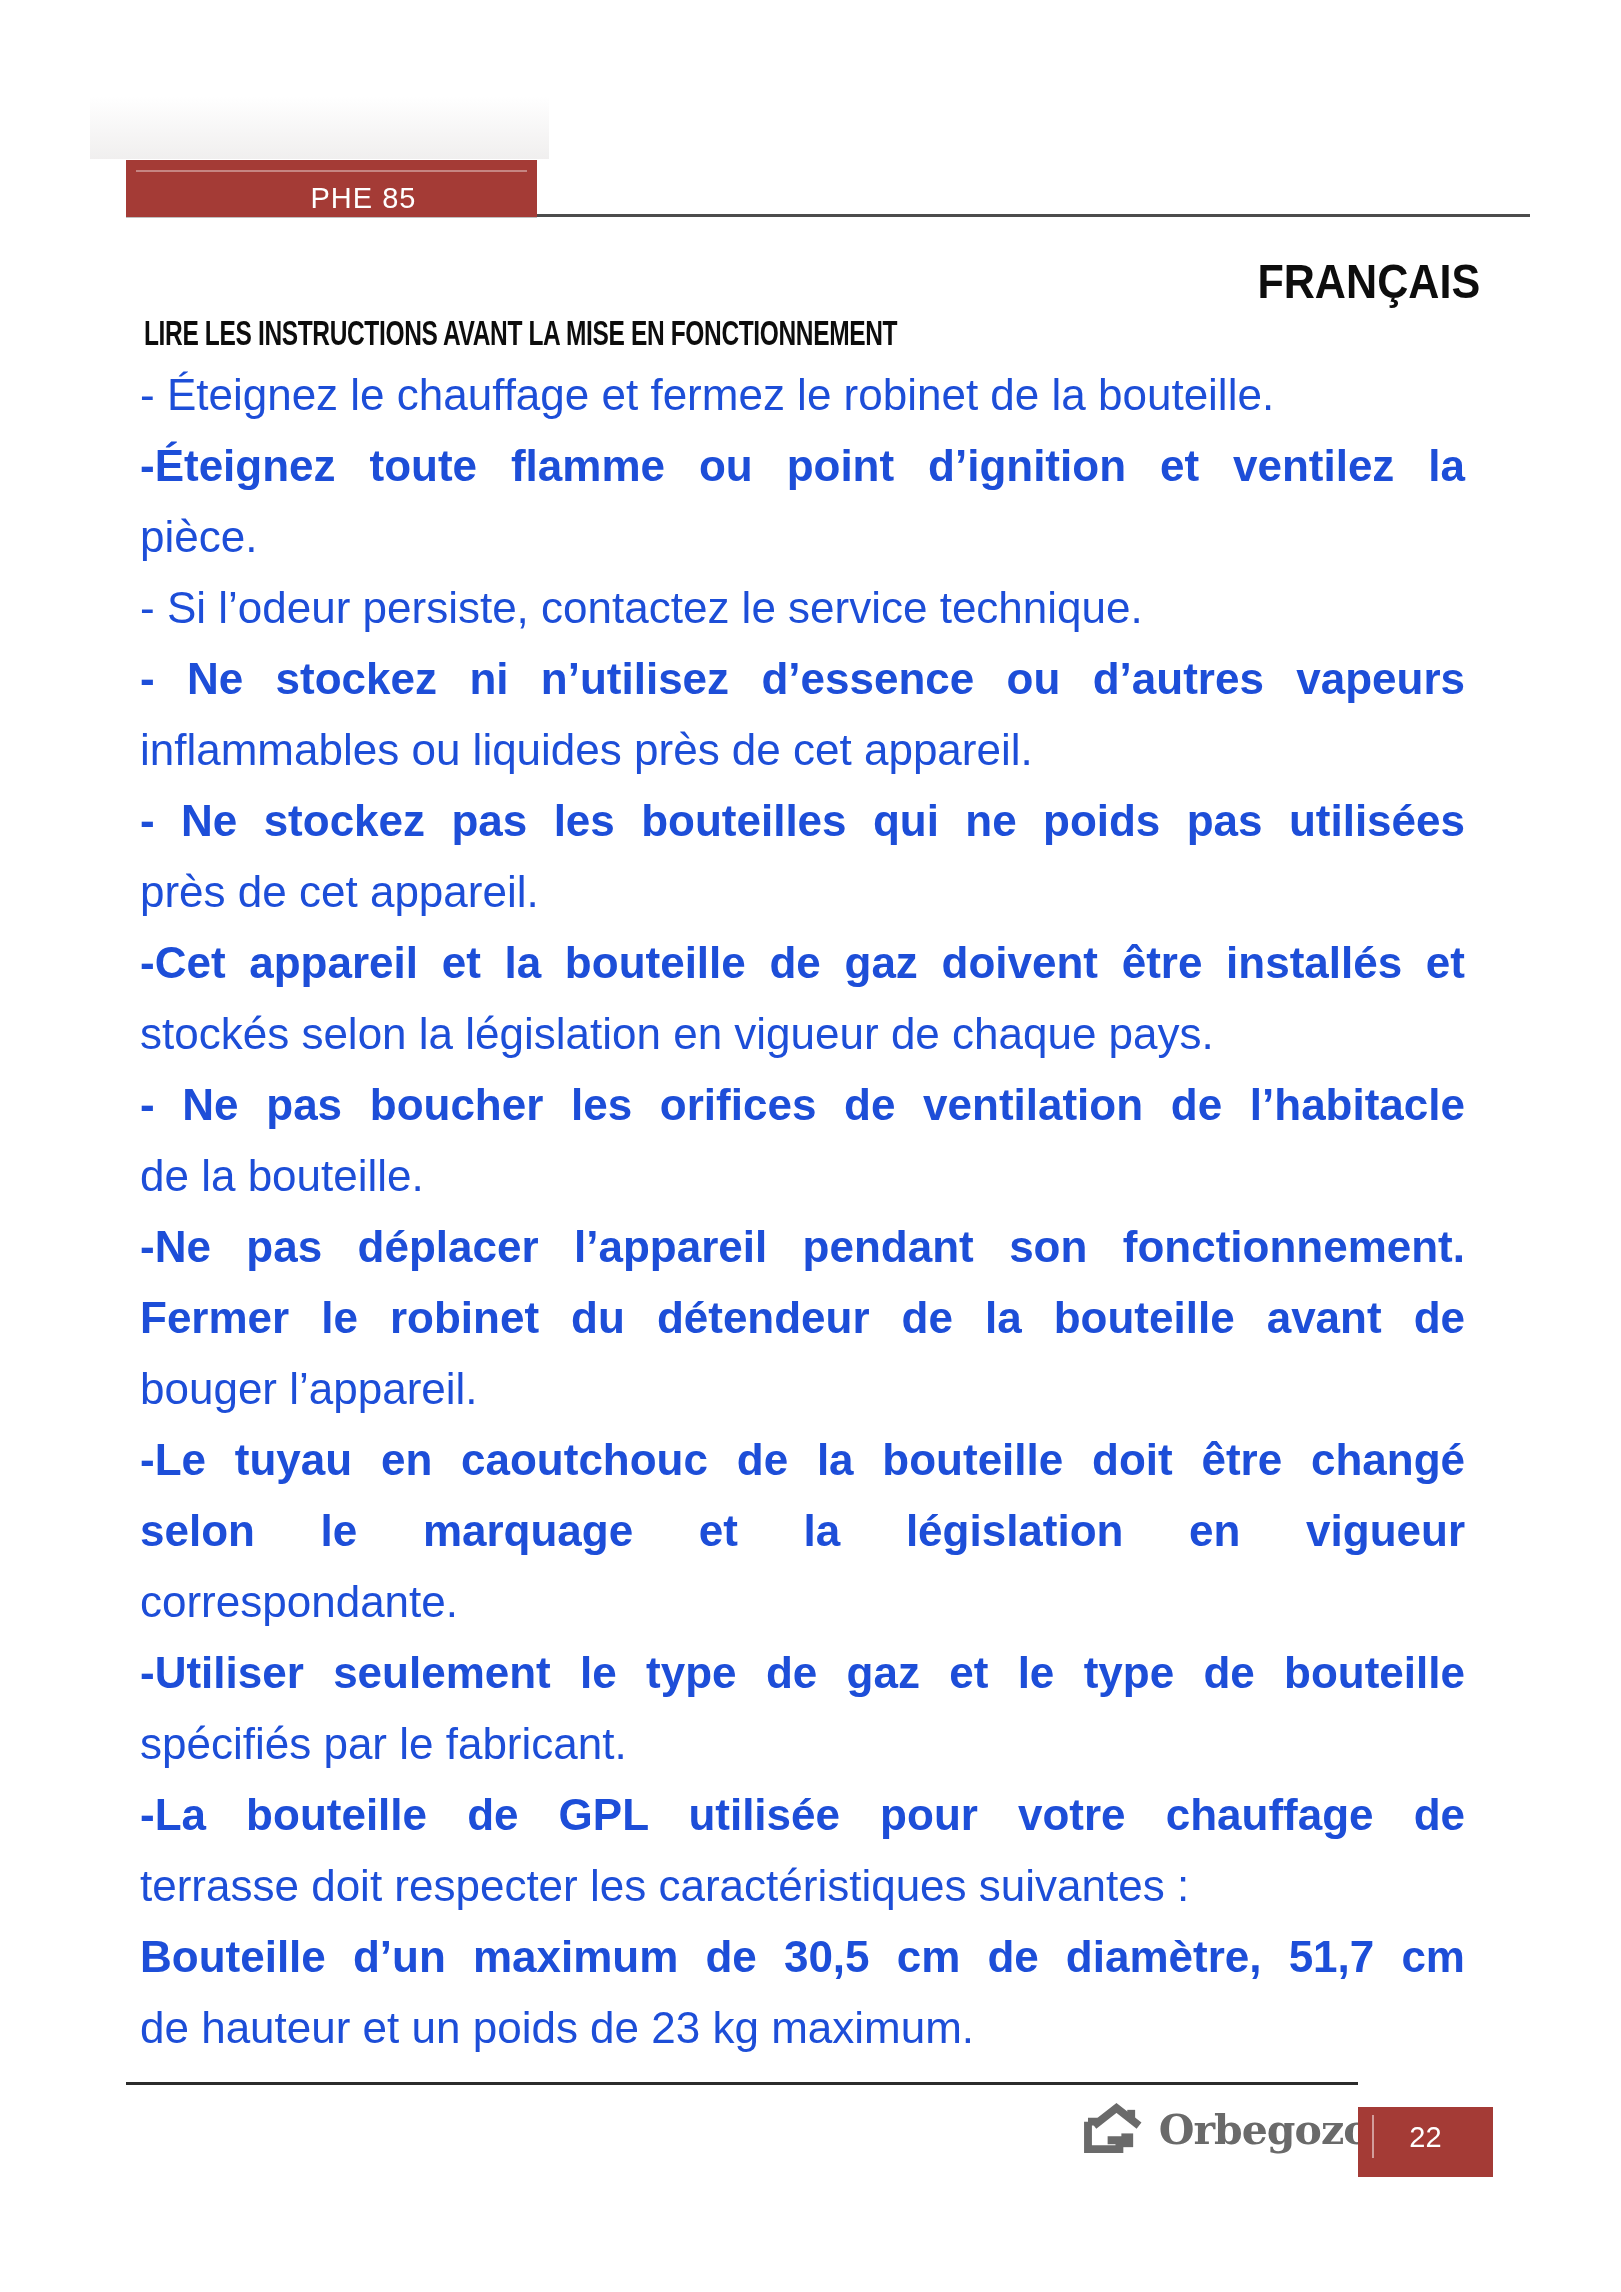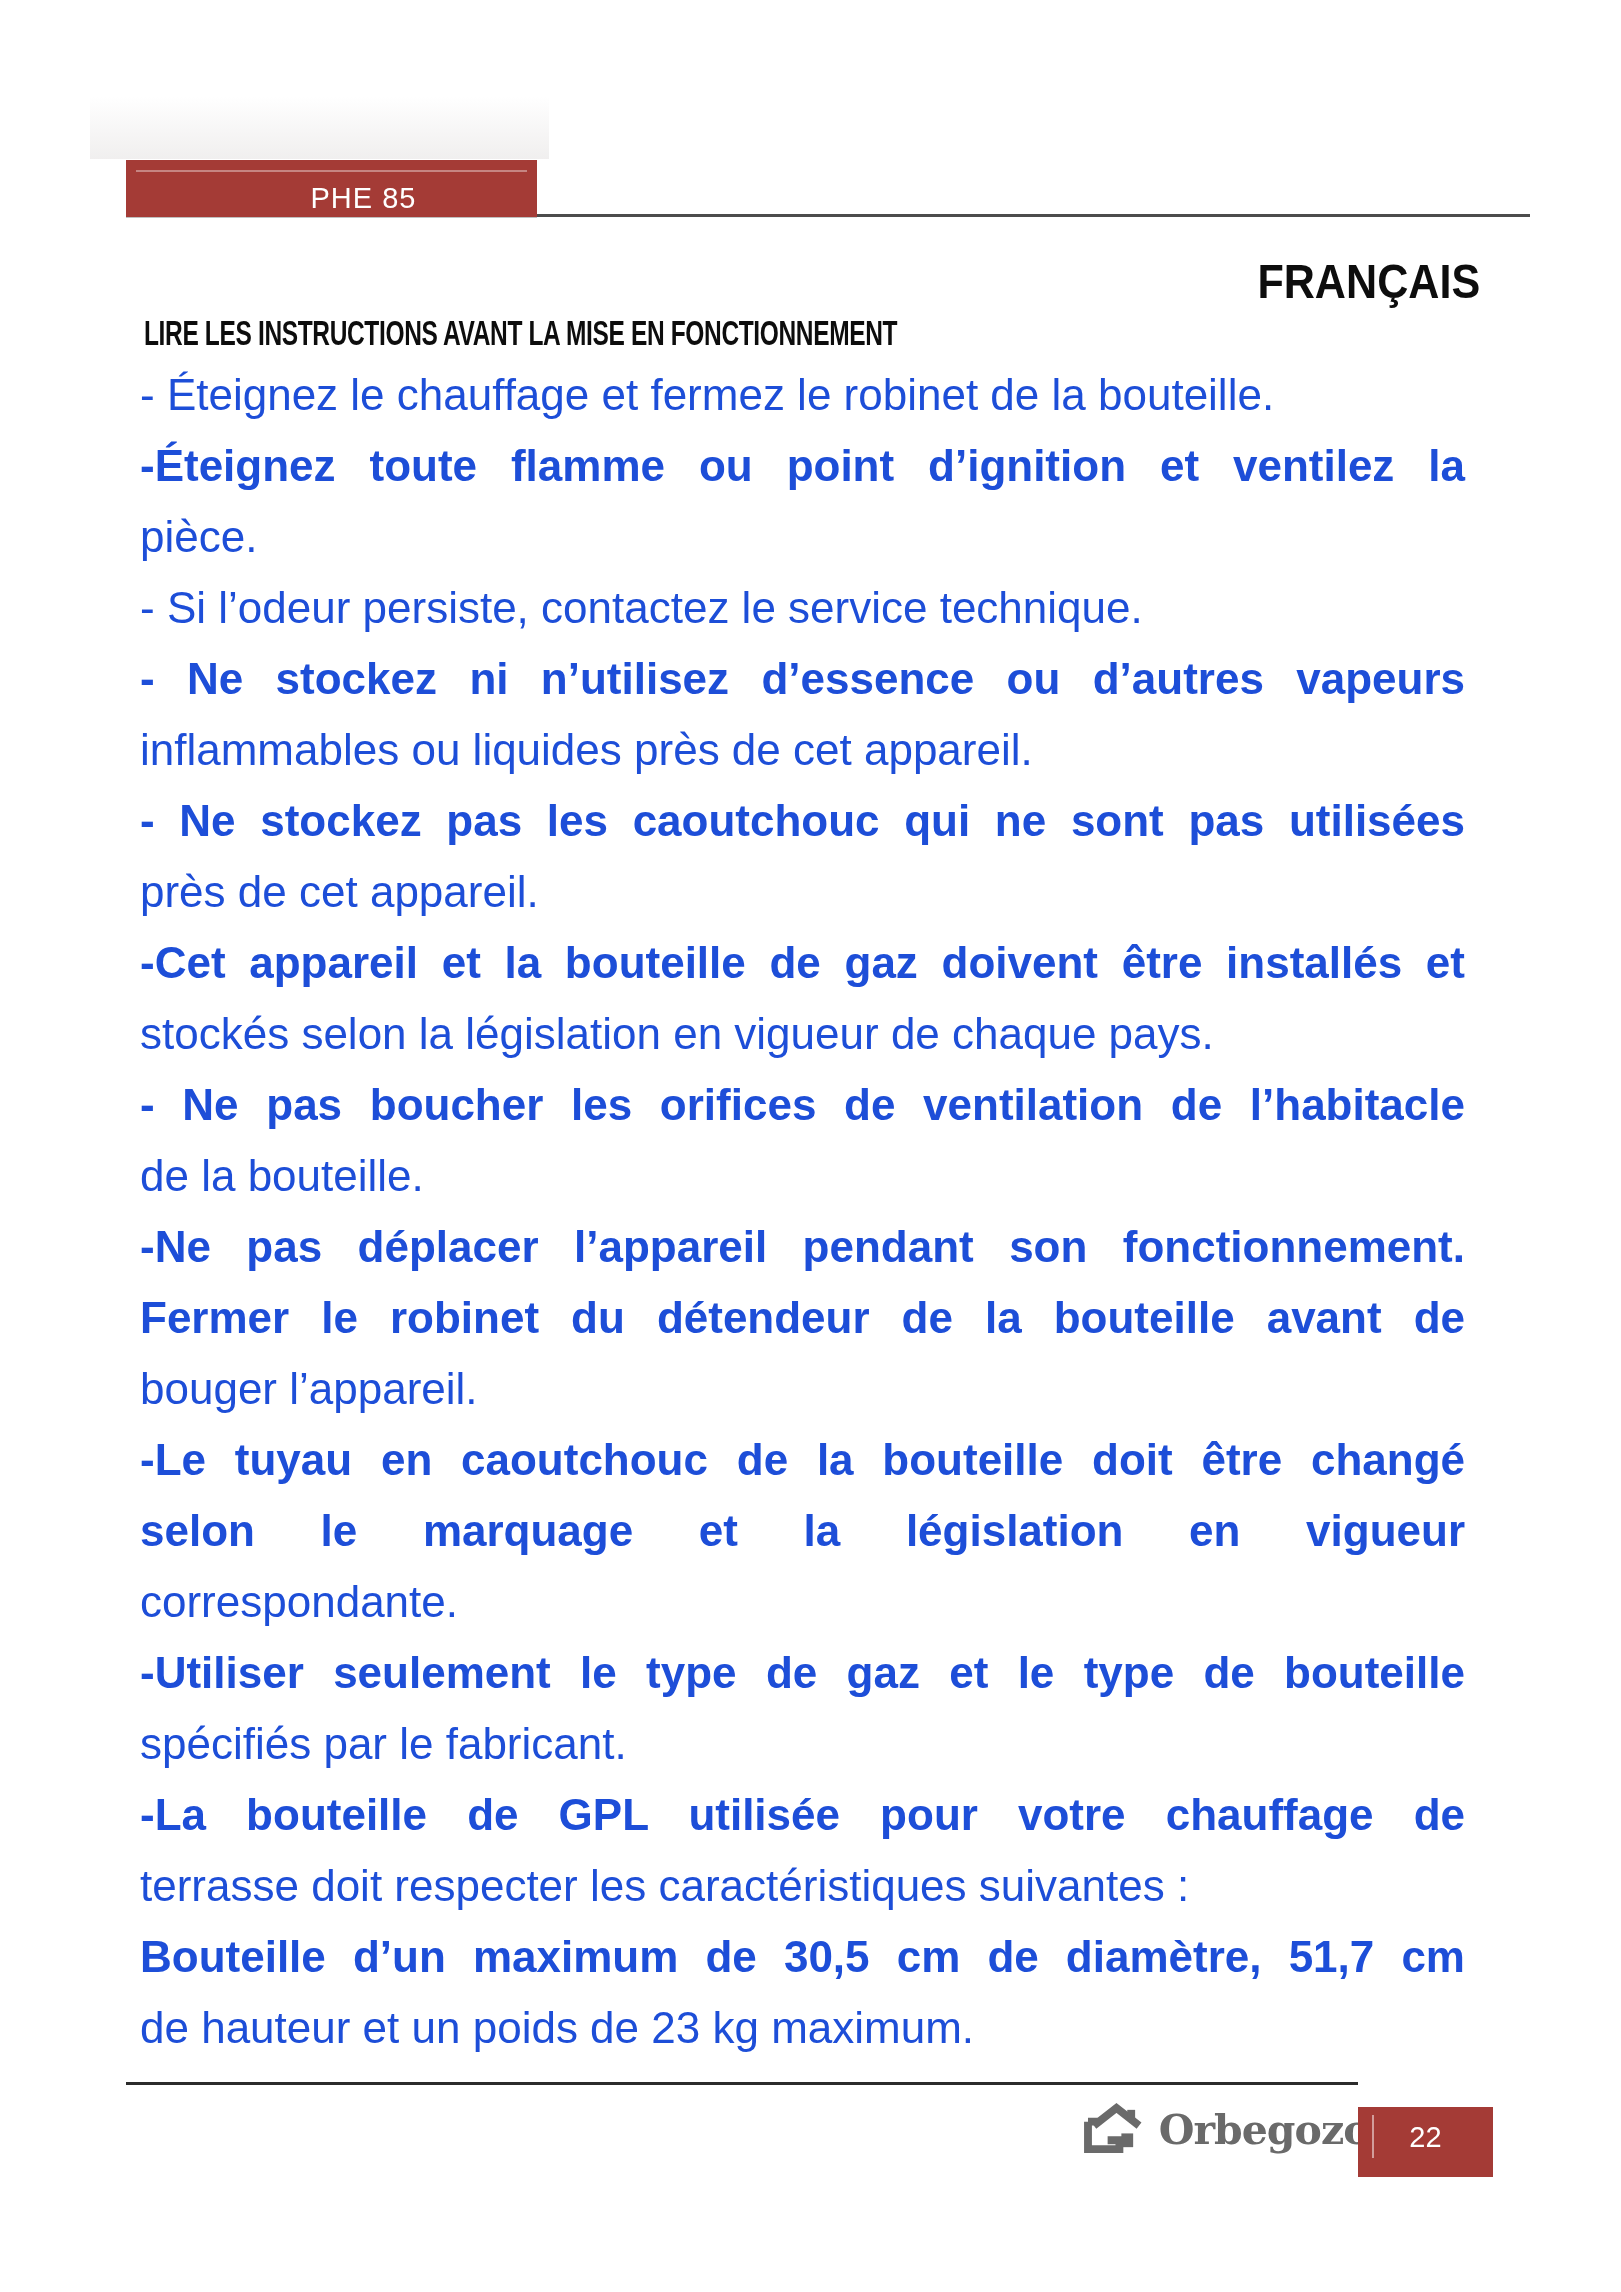--- a/index.html
+++ b/index.html
@@ -155,21 +155,21 @@
   <div id="language-title">FRANÇAIS</div>
   <div id="instructions-heading">LIRE LES INSTRUCTIONS AVANT LA MISE EN FONCTIONNEMENT</div>
 
   <div id="body-text">
       <div class="body-line left">- Éteignez le chauffage et fermez le robinet de la bouteille.</div>
       <div class="body-line justify">-Éteignez toute flamme ou point d’ignition et ventilez la</div>
       <div class="body-line left">pièce.</div>
       <div class="body-line left">- Si l’odeur persiste, contactez le service technique.</div>
       <div class="body-line justify">- Ne stockez ni n’utilisez d’essence ou d’autres vapeurs</div>
       <div class="body-line left">inflammables ou liquides près de cet appareil.</div>
-      <div class="body-line justify">- Ne stockez pas les caoutchouc qui ne sont pas utilisées</div>
+      <div class="body-line justify">- Ne stockez pas les bouteilles qui ne poids pas utilisées</div>
       <div class="body-line left">près de cet appareil.</div>
       <div class="body-line justify">-Cet appareil et la bouteille de gaz doivent être installés et</div>
       <div class="body-line left">stockés selon la législation en vigueur de chaque pays.</div>
       <div class="body-line justify">- Ne pas boucher les orifices de ventilation de l’habitacle</div>
       <div class="body-line left">de la bouteille.</div>
       <div class="body-line justify">-Ne pas déplacer l’appareil pendant son fonctionnement.</div>
       <div class="body-line justify">Fermer le robinet du détendeur de la bouteille avant de</div>
       <div class="body-line left">bouger l’appareil.</div>
       <div class="body-line justify">-Le tuyau en caoutchouc de la bouteille doit être changé</div>
       <div class="body-line justify">selon le marquage et la législation en vigueur</div>

